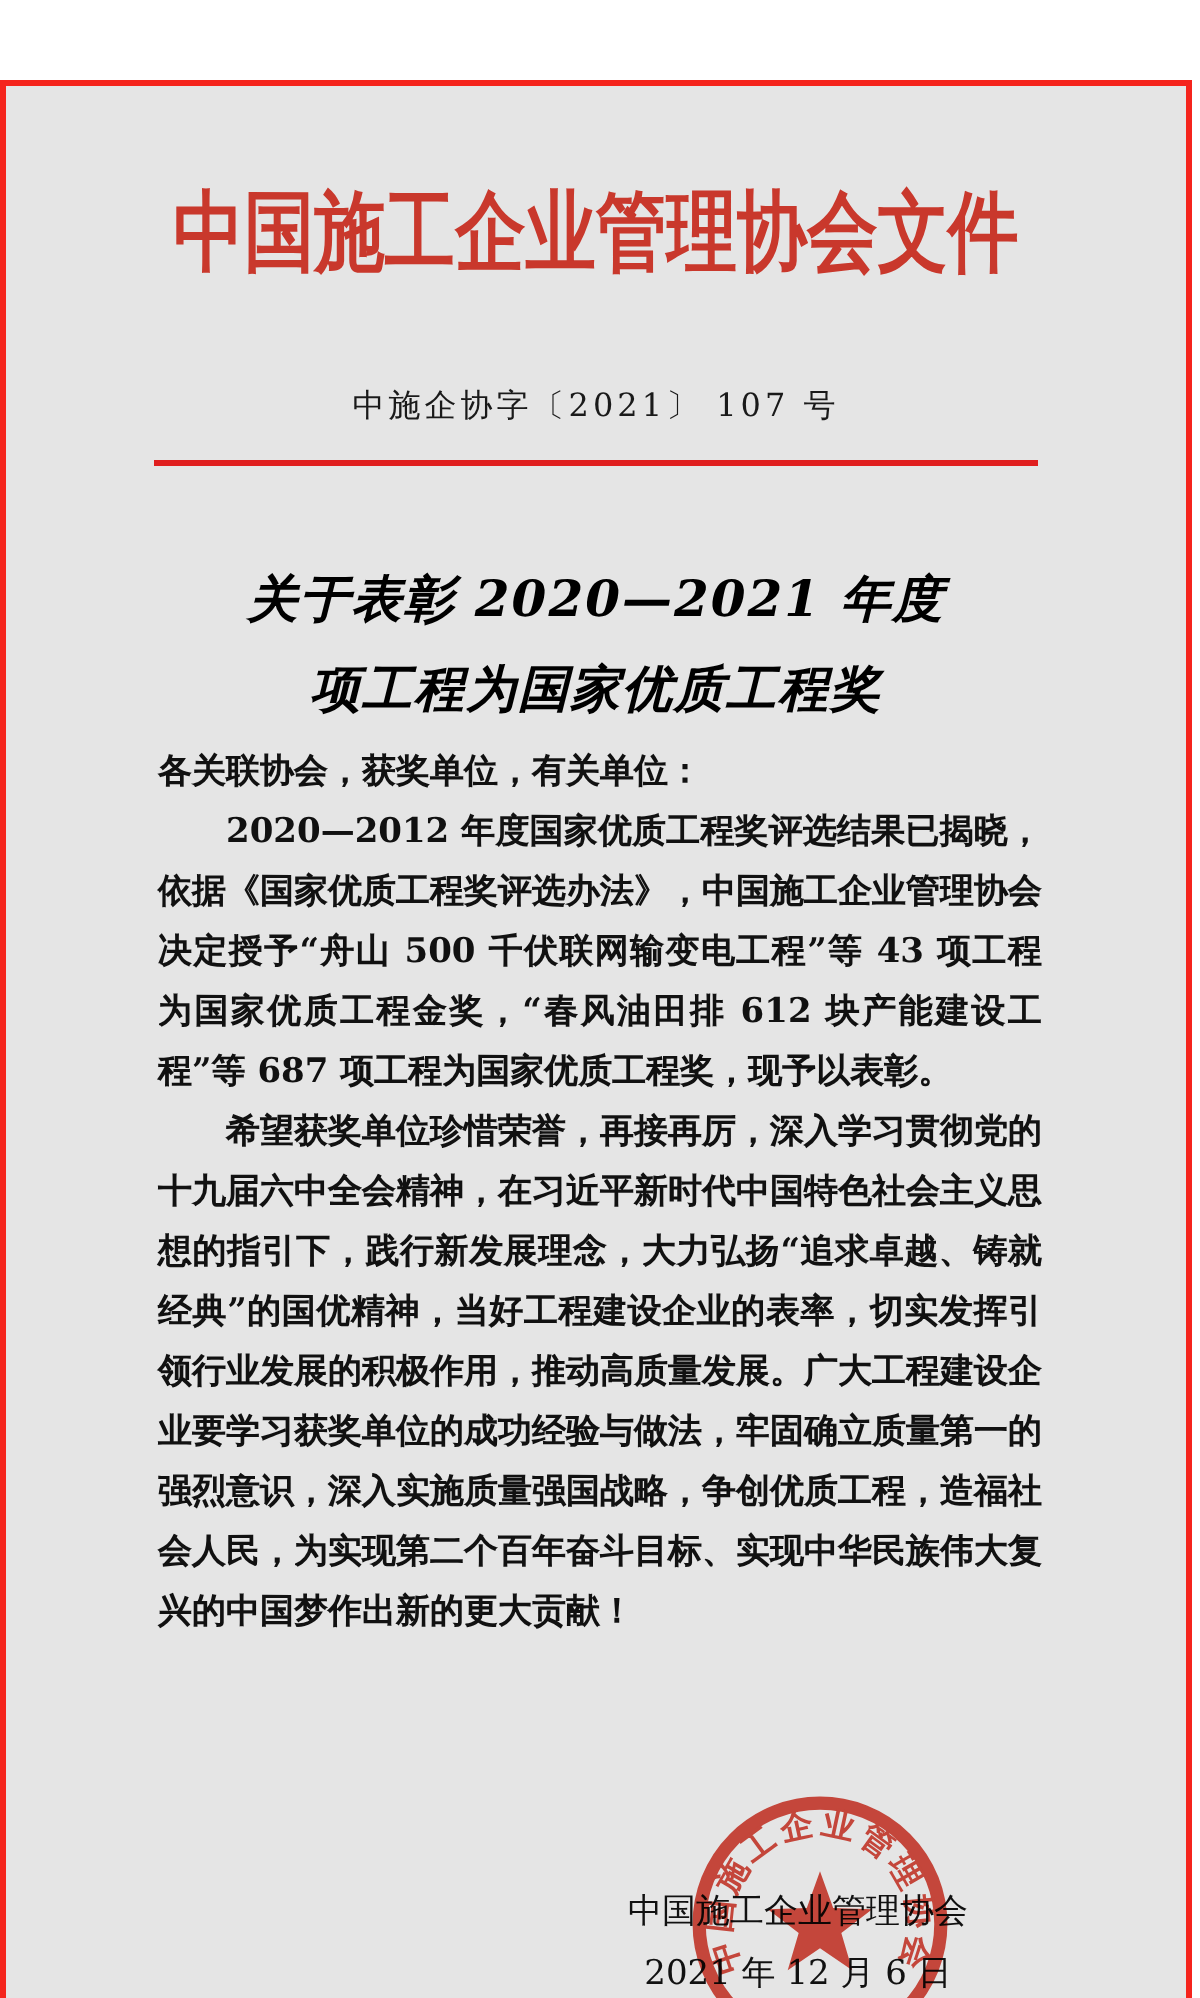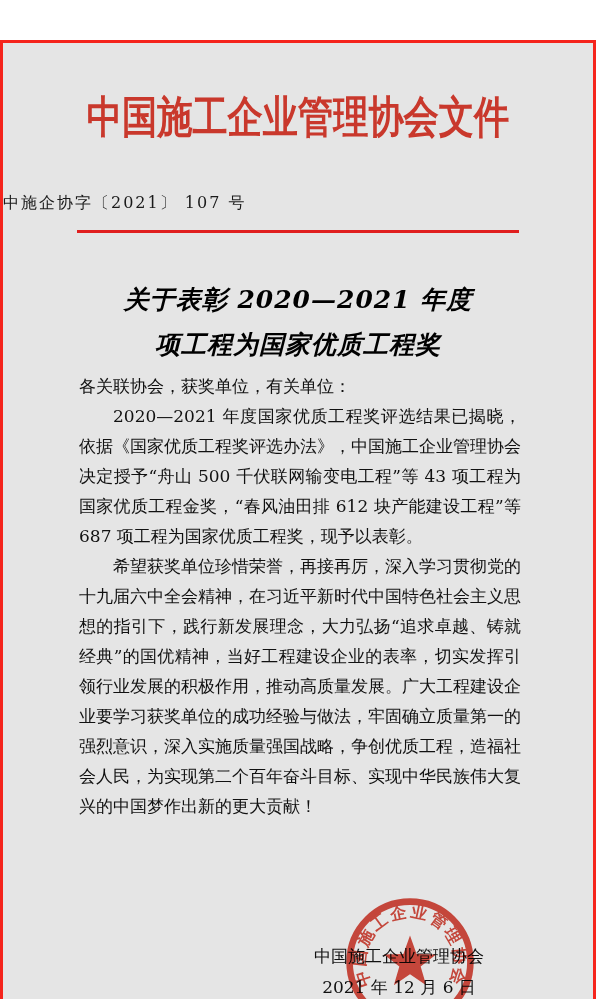--- a/index.html
+++ b/index.html
@@ -25,20 +25,21 @@
     line-height: 1.08;
     color: #c9382c;
     white-space: nowrap;
     transform: scaleX(0.80);
     transform-origin: 50% 50%;
     letter-spacing: 0px;
   }
 
   .doc-number {
     margin-top: 50px;
+    text-align: center;
     font-size: 16px;
     line-height: 24px;
     letter-spacing: 2px;
     color: #1a1a1a;
   }
 
   .red-line {
     width: 442px;
     height: 3px;
     margin: 15px auto 0 auto;
@@ -56,20 +57,21 @@
     font-style: italic;
   }
 
   .body {
     margin: 4px 76px 0 76px;
     width: 442px;
     font-size: 17px;
     line-height: 30px;
     text-align: justify;
     color: #111;
+    font-weight: bold;
   }
   .body p { margin: 0; }
   .para { text-indent: 34px; }
   .attachment { margin-top: 14px !important; text-indent: 34px; }
 
   .signature-block {
     margin: 120px 96px 0 auto;
     width: 196px;
     text-align: center;
     font-size: 17px;
@@ -103,21 +105,21 @@
 
   <div class="red-line"></div>
 
   <div class="doc-title">
     <div>关于表彰 2020—2021 年度</div>
     <div>项工程为国家优质工程奖</div>
   </div>
 
   <div class="body">
     <p class="salutation">各关联协会，获奖单位，有关单位：</p>
-    <p class="para">2020—2021 年度国家优质工程奖评选结果已揭晓，依据《国家优质工程奖评选办法》，中国施工企业管理协会决定授予“舟山 500 千伏联网输变电工程”等 43 项工程为国家优质工程金奖，“春风油田排 612 块产能建设工程”等 687 项工程为国家优质工程奖，现予以表彰。</p>
+    <p class="para">2020—2012 年度国家优质工程奖评选结果已揭晓，依据《国家优质工程奖评选办法》，中国施工企业管理协会决定授予“舟山 500 千伏联网输变电工程”等 43 项工程为国家优质工程金奖，“春风油田排 612 块产能建设工程”等 687 项工程为国家优质工程奖，现予以表彰。</p>
     <p class="para">希望获奖单位珍惜荣誉，再接再厉，深入学习贯彻党的十九届六中全会精神，在习近平新时代中国特色社会主义思想的指引下，践行新发展理念，大力弘扬“追求卓越、铸就经典”的国优精神，当好工程建设企业的表率，切实发挥引领行业发展的积极作用，推动高质量发展。广大工程建设企业要学习获奖单位的成功经验与做法，牢固确立质量第一的强烈意识，深入实施质量强国战略，争创优质工程，造福社会人民，为实现第二个百年奋斗目标、实现中华民族伟大复兴的中国梦作出新的更大贡献！</p>
   </div>
 
   <div class="signature-block">
     <div>中国施工企业管理协会</div>
     <div>2021 年 12 月 6 日</div>
   </div>
 
   <svg class="seal" viewBox="0 0 130 130" xmlns="http://www.w3.org/2000/svg">
     <defs>

